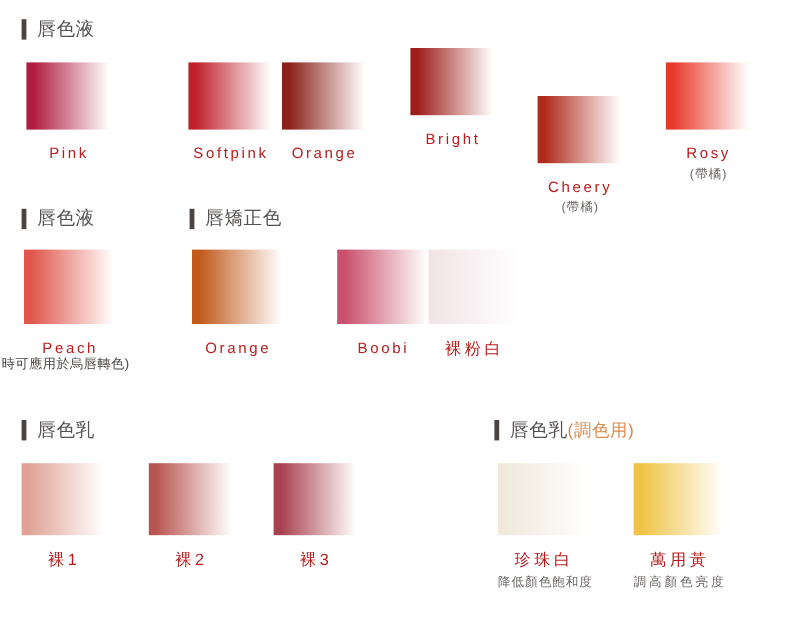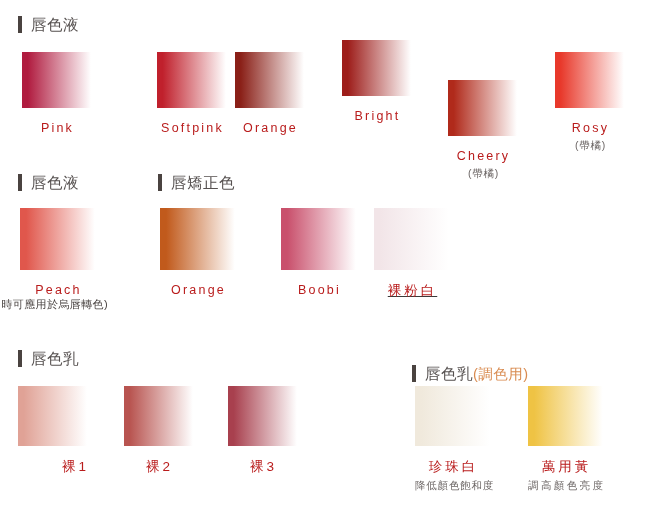--- a/index.html
+++ b/index.html
@@ -151,46 +151,46 @@
   <div class="cell" style="left:160px; top:208px; width:77px;">
     <span class="swatch" style="height: 62px; background: linear-gradient(to right, rgb(193, 90, 28) 0%, rgb(193, 90, 28) 8%, rgb(255, 255, 255) 97%, rgb(255, 255, 255) 100%);" title="Orange #c15a1c"></span>
     <div class="swatch-label">Orange</div>
   </div>
 
   <div class="cell" style="left:281px; top:208px; width:77px;">
     <span class="swatch" style="height: 62px; background: linear-gradient(to right, rgb(201, 80, 108) 0%, rgb(201, 80, 108) 8%, rgb(255, 255, 255) 97%, rgb(255, 255, 255) 100%);" title="Boobi #c9506c"></span>
     <div class="swatch-label">Boobi</div>
   </div>
 
-  <div class="cell" style="left:374px; top:208px; width:77px;text-decoration:underline;">
+  <div class="cell" style="left:357px; top:208px; width:77px;">
     <span class="swatch" style="height: 62px; background: linear-gradient(to right, rgb(242, 229, 232) 0%, rgb(242, 229, 232) 8%, rgb(255, 255, 255) 97%, rgb(255, 255, 255) 100%);" title="裸粉白 #f2e5e8"></span>
     <div class="swatch-label cjk">裸粉白</div>
   </div>
 
   <div class="sec-head" style="left:18px; top:350px;">
     <span class="sec-bar"></span>
     <span class="sec-title">唇色乳</span>
   </div>
 
-  <div class="cell" style="left:18px; top:386px; width:71px;text-align:right;">
+  <div class="cell" style="left:18px; top:386px; width:71px;">
     <span class="swatch" style="height: 60px; background: linear-gradient(to right, rgb(224, 162, 150) 0%, rgb(224, 162, 150) 8%, rgb(255, 255, 255) 97%, rgb(255, 255, 255) 100%);" title="裸1 #e0a296"></span>
     <div class="swatch-label cjk">裸1</div>
   </div>
 
   <div class="cell" style="left:124px; top:386px; width:71px;">
     <span class="swatch" style="height: 60px; background: linear-gradient(to right, rgb(184, 84, 80) 0%, rgb(184, 84, 80) 8%, rgb(255, 255, 255) 97%, rgb(255, 255, 255) 100%);" title="裸2 #b85450"></span>
     <div class="swatch-label cjk">裸2</div>
   </div>
 
   <div class="cell" style="left:228px; top:386px; width:71px;">
     <span class="swatch" style="height: 60px; background: linear-gradient(to right, rgb(168, 64, 78) 0%, rgb(168, 64, 78) 8%, rgb(255, 255, 255) 97%, rgb(255, 255, 255) 100%);" title="裸3 #a8404e"></span>
     <div class="swatch-label cjk">裸3</div>
   </div>
 
-  <div class="sec-head" style="left:412px; top:350px;margin-top:15px;">
+  <div class="sec-head" style="left:412px; top:350px;">
     <span class="sec-bar"></span>
     <span class="sec-title"><span>唇色乳</span><span class="sub-paren">(調色用)</span></span>
   </div>
 
   <div class="cell" style="left:415px; top:386px; width:77px;">
     <span class="swatch" style="height: 60px; background: linear-gradient(to right, rgb(240, 233, 220) 0%, rgb(240, 233, 220) 8%, rgb(255, 255, 255) 97%, rgb(255, 255, 255) 100%);" title="珍珠白 #f0e9dc"></span>
     <div class="swatch-label cjk">珍珠白</div>
     <div class="swatch-sub">降低顏色飽和度</div>
   </div>
 

